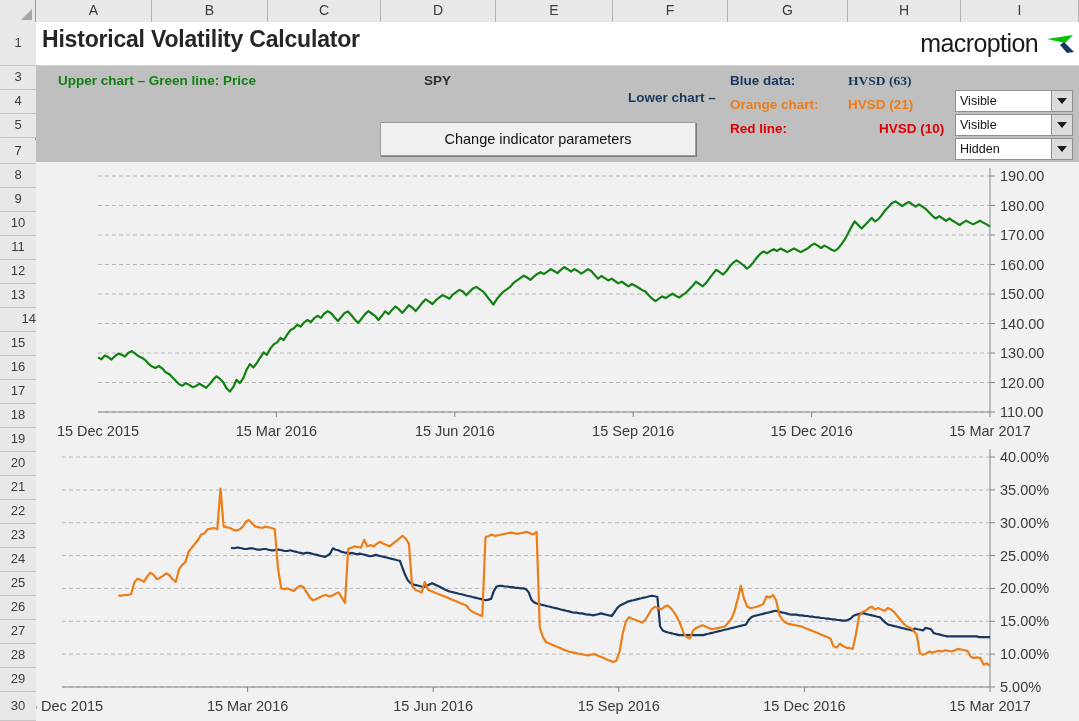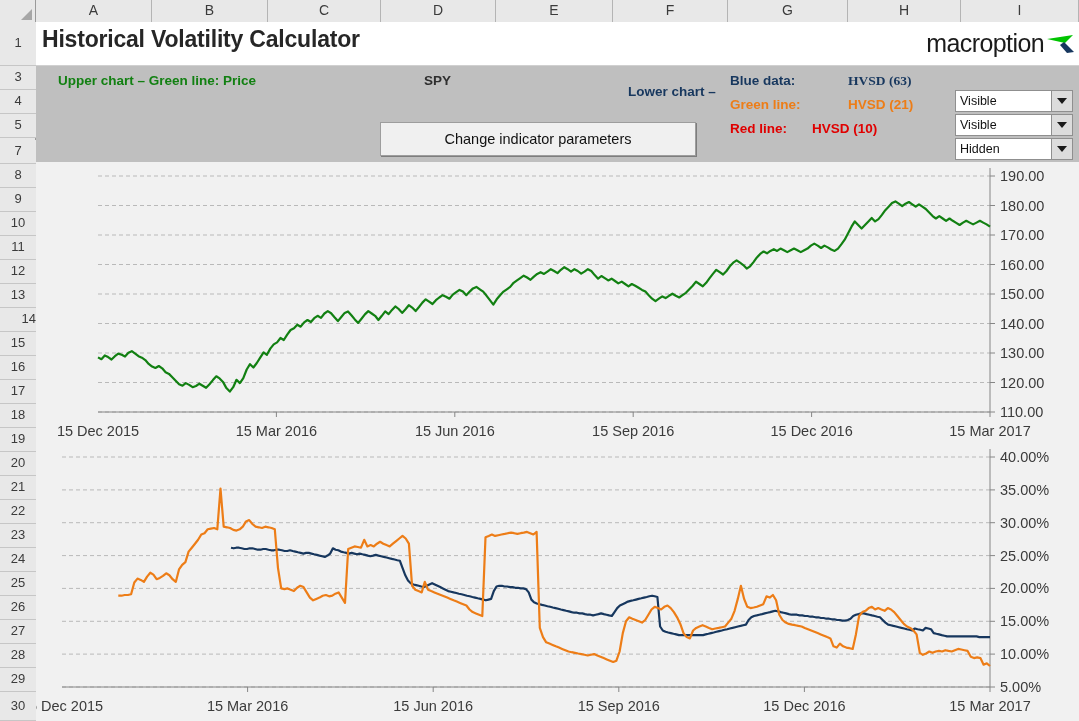--- a/index.html
+++ b/index.html
@@ -31,21 +31,21 @@
 
   
   .body{position:absolute;left:36px;top:22px;width:1043px;height:699px;background:#f97316;}
 
   
   .titleband{position:absolute;left:0;top:0;width:1043px;height:44px;background:#ffffff;
              border-bottom:1px solid #d0d0d0;box-sizing:border-box;}
   .title{position:absolute;left:6px;top:4px;font-size:23px;font-weight:bold;color:#262626;
          letter-spacing:-0.2px;}
   .logo{position:absolute;right:4px;top:7px;font-size:25px;color:#1b1b1b;
-        letter-spacing:-0.6px;display:flex;align-items:center;gap:1px;}
+        letter-spacing:-0.6px;display:flex;align-items:center;gap:7px;}
   .logomark{display:inline-block;width:30px;height:22px;position:relative;}
 
   
   .ctrlband{position:absolute;left:0;top:44px;width:1043px;height:96px;background:#bfbfbf;}
 
   .lbl{position:absolute;font-size:13.5px;font-weight:bold;white-space:nowrap;}
   .green{color:#128012;}
   .navy{color:#17375e;}
   .orange{color:#ed7d17;}
   .red{color:#e00000;}
@@ -131,29 +131,29 @@
             <path d="M19 9 L29 19 L22 20 L15 12 Z" fill="#17375e"></path>
           </svg>
         </span>
       </div>
     </div>
 
     <div class="ctrlband">
 
       <div class="lbl green" style="left:22px;top:7px;">Upper chart – Green line: Price</div>
       <div class="lbl dark" style="left:388px;top:7px;">SPY</div>
-      <div class="lbl navy" style="left:578px;top:18px;padding-left:14px;">Lower chart –</div>
+      <div class="lbl navy" style="left:578px;top:24px;padding-left:14px;">Lower chart –</div>
 
       <div class="lbl navy" style="left:694px;top:7px;">Blue data:</div>
-      <div class="lbl orange" style="left:694px;top:31px;">Green line:</div>
+      <div class="lbl orange" style="left:694px;top:31px;">Orange chart:</div>
       <div class="lbl red" style="left:694px;top:55px;">Red line:</div>
 
       <div class="lbl navy" style="left:812px;top:7px;font-family:Liberation Serif, serif;">HVSD (63)</div>
       <div class="lbl orange" style="left:812px;top:31px;">HVSD (21)</div>
-      <div class="lbl red" style="left:776px;top:55px;">HVSD (10)</div>
+      <div class="lbl red" style="left:843px;top:55px;">HVSD (10)</div>
 
       <div class="xsel" style="left:919px;top:24px;width:118px;">
         <span class="val">Visible</span>
         <span class="arrow">
             <b></b>
           </span>
       </div>
       <div class="xsel" style="left:919px;top:48px;width:118px;">
         <span class="val">Visible</span>
         <span class="arrow">

